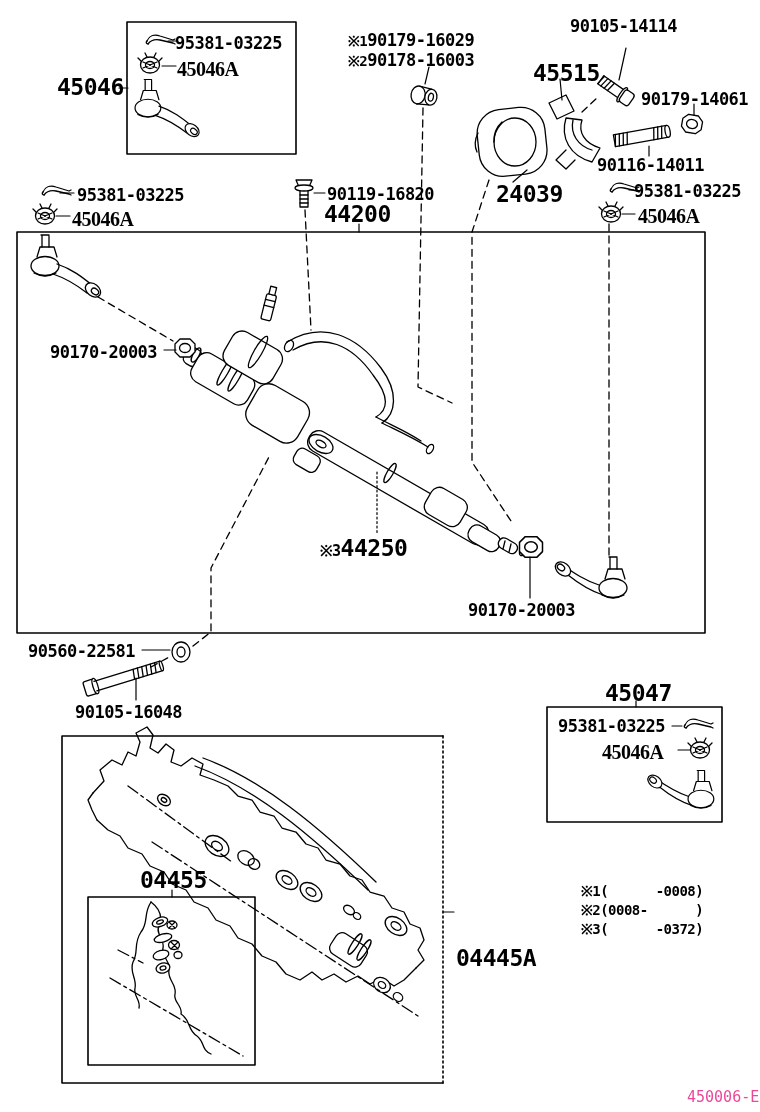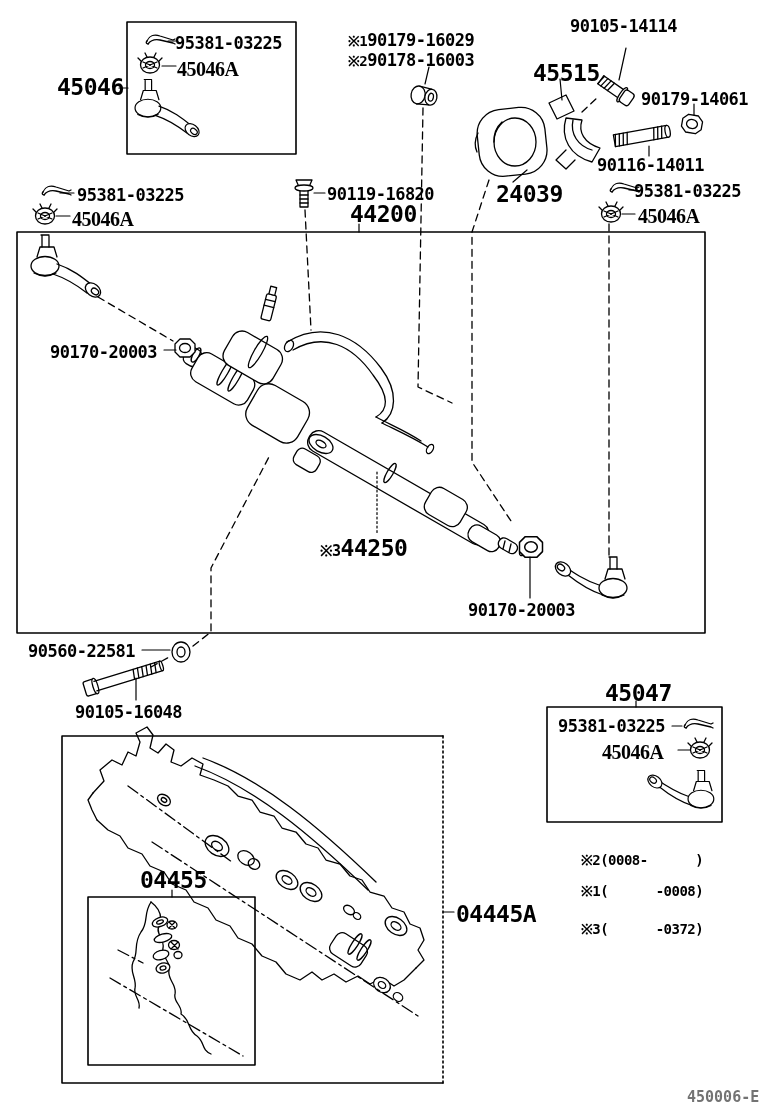--- a/index.html
+++ b/index.html
@@ -6,21 +6,21 @@
   #page{position:relative;width:760px;height:1112px;background:#ffffff;overflow:hidden;
         font-family:"DejaVu Sans Mono",monospace;color:#000;}
   svg{position:absolute;left:0;top:0;}
   .lbl{position:absolute;font-weight:bold;white-space:pre;line-height:1.2;letter-spacing:-0.5px;}
   .pn{font-size:17px;}
   .callout{font-size:23px;}
   .sub{font-size:20px;font-family:Liberation Serif, serif;}
   .note{font-size:14px;}
   .mk{font-size:14px;font-weight:bold;}
   .mk3{font-size:15px;font-weight:bold;}
-  .footer{position:absolute;font-size:15px;font-weight:bold;color:#737373;letter-spacing:0;}
+  .footer{position:absolute;font-size:15px;font-weight:normal;color:#ec4899;letter-spacing:0;}
 </style>
 </head>
 <body>
 
 <div id="page">
 
 <svg width="760" height="1112" viewBox="0 0 760 1112" fill="none" stroke="#000" stroke-width="1.3" stroke-linecap="round" stroke-linejoin="round">
 
   <defs>
     <g id="tierodL">
@@ -274,35 +274,35 @@
 <div class="lbl pn" style="left:641px;top:89px">90179-14061</div>
 <div class="lbl pn" style="left:597px;top:155px">90116-14011</div>
 <div class="lbl callout" style="left:496px;top:181px">24039</div>
 <div class="lbl pn" style="left:634px;top:181px">95381-03225</div>
 <div class="lbl sub" style="left:638px;top:204px">45046A</div>
 
 <div class="lbl pn" style="left:77px;top:185px">95381-03225</div>
 <div class="lbl sub" style="left:72px;top:207px">45046A</div>
 
 <div class="lbl pn" style="left:327px;top:184px">90119-16820</div>
-<div class="lbl callout" style="left:350px;top:201px">44200</div>
+<div class="lbl callout" style="left:324px;top:201px">44200</div>
 
 <div class="lbl pn" style="left:50px;top:342px">90170-20003</div>
 <div class="lbl callout" style="left:320px;top:535px"><span class="mk3">※3</span><span>44250</span></div>
 <div class="lbl pn" style="left:468px;top:600px">90170-20003</div>
 
 <div class="lbl pn" style="left:28px;top:641px">90560-22581</div>
 <div class="lbl pn" style="left:75px;top:702px">90105-16048</div>
 
 <div class="lbl callout" style="left:605px;top:680px">45047</div>
 <div class="lbl pn" style="left:558px;top:716px">95381-03225</div>
 <div class="lbl sub" style="left:602px;top:740px">45046A</div>
 
 <div class="lbl callout" style="left:140px;top:867px">04455</div>
-<div class="lbl callout" style="left:456px;top:901px">04445A</div>
+<div class="lbl callout" style="left:456px;top:945px">04445A</div>
 
 <div class="lbl note" style="left:581px;top:883px"><span class="mk">※1</span><span>(      -0008)</span></div>
-<div class="lbl note" style="left:581px;top:852px"><span class="mk">※2</span><span>(0008-      )</span></div>
+<div class="lbl note" style="left:581px;top:902px"><span class="mk">※2</span><span>(0008-      )</span></div>
 <div class="lbl note" style="left:581px;top:921px"><span class="mk">※3</span><span>(      -0372)</span></div>
 
 <div class="footer" style="left:687px;top:1088px">450006-E</div>
 
 </div>
 
 </body></html>

